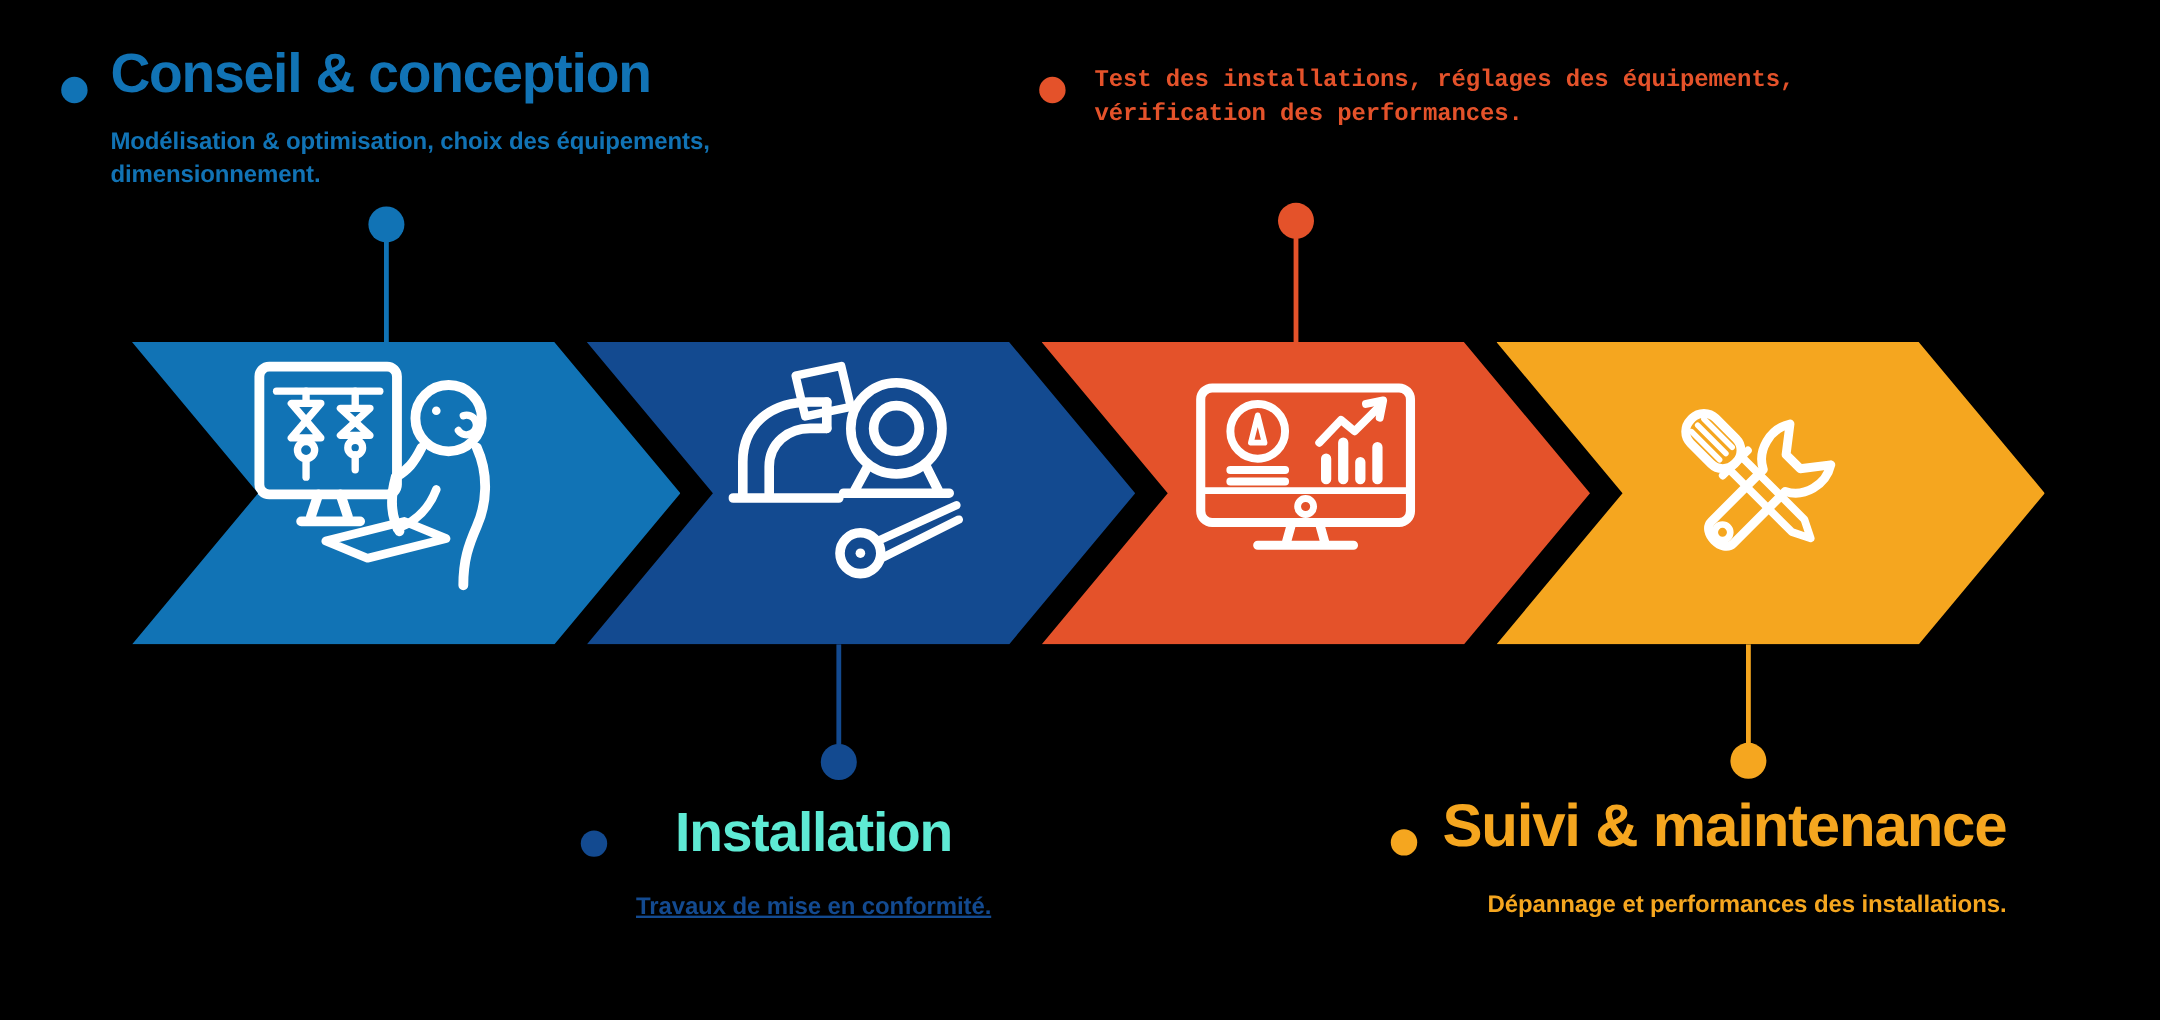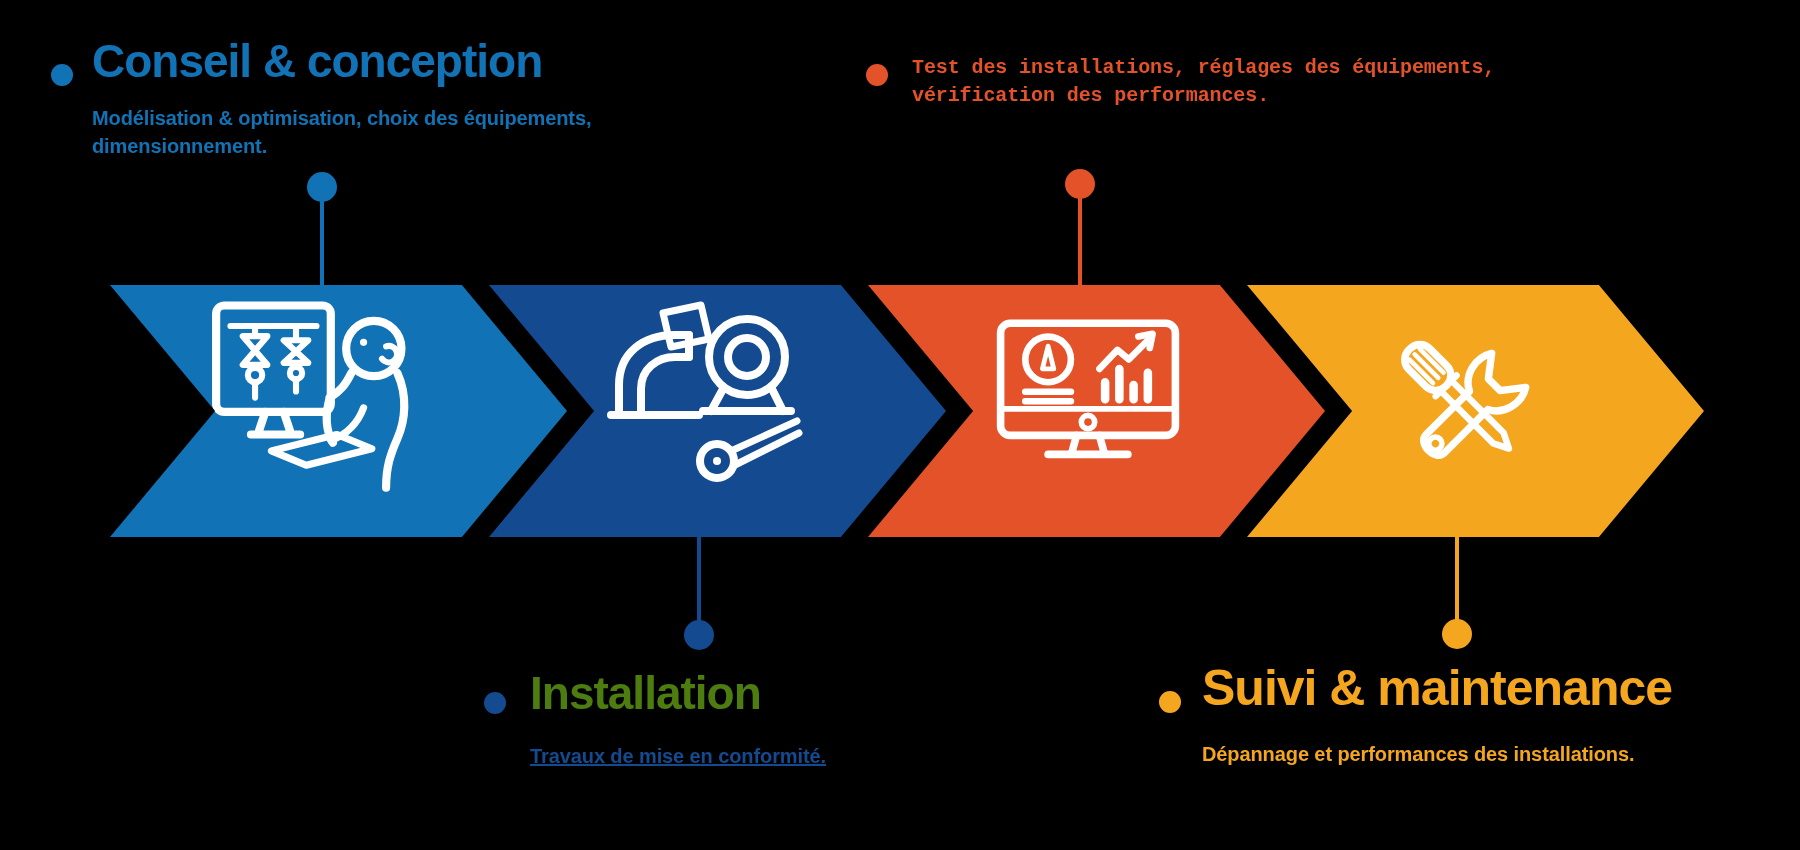--- a/index.html
+++ b/index.html
@@ -41,21 +41,21 @@
   .label p{margin:18px 0 0;font-size:20px;line-height:28px;font-weight:700;
            letter-spacing:-0.1px;white-space:nowrap;}
   .label p span{display:block;}
   .lab-1{left:92px;top:36px;color:#1173b5;}
   .lab-1 .bullet{left:-41px;top:28px;background:#1173b5;}
   .lab-3{left:912px;top:36px;color:#e7562c;}
   .lab-3 .bullet{left:-46px;top:28px;background:#e7562c;}
   .lab-2{left:530px;top:668px;color:#1a4d99;}
   .lab-2 .bullet{left:-46px;top:24px;background:#1a4d99;}
   .lab-2 p{margin-top:24px;}
-  .lab-4{left:1202px;top:660px;color:#f2a72c;}
+  .lab-4{left:1202px;top:660px;color:#f2a72c;text-align:right;}
   .lab-4 h2{font-size:50px;line-height:56px;}
   .lab-4 .bullet{left:-43px;top:31px;background:#f2a72c;}
   .lab-4 p{margin-top:24px;}
 </style>
 </head>
 <body>
 
 <div class="canvas">
 
   <div class="label lab-1">
@@ -70,21 +70,21 @@
   <div class="label lab-3">
     <span class="bullet" style="background-color: rgb(228, 82, 42);"></span>
     <p style="color: rgb(228, 82, 42); font-family: Liberation Mono, monospace;">
       <span>Test des installations, réglages des équipements,</span>
       <span>vérification des performances.</span>
     </p>
   </div>
 
   <div class="label lab-2">
     <span class="bullet" style="background-color: rgb(19, 74, 144);"></span>
-    <h2 style="color: #4d7c0f;">Installation</h2>
+    <h2 style="color: #5eead4; text-align: center;">Installation</h2>
     <p style="color: rgb(19, 74, 144); text-decoration: underline;">
       <span>Travaux de mise en conformité.</span>
     </p>
   </div>
 
   <div class="label lab-4">
     <span class="bullet" style="background-color: rgb(245, 166, 31);"></span>
     <h2 style="color: rgb(245, 166, 31);">Suivi &amp; maintenance</h2>
     <p style="color: rgb(245, 166, 31);">
       <span>Dépannage et performances des installations.</span>

